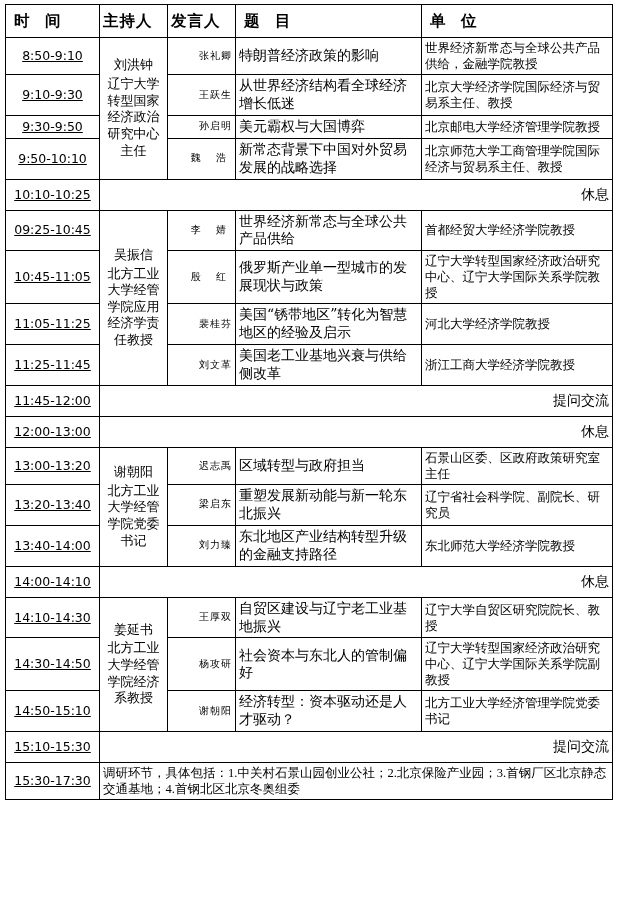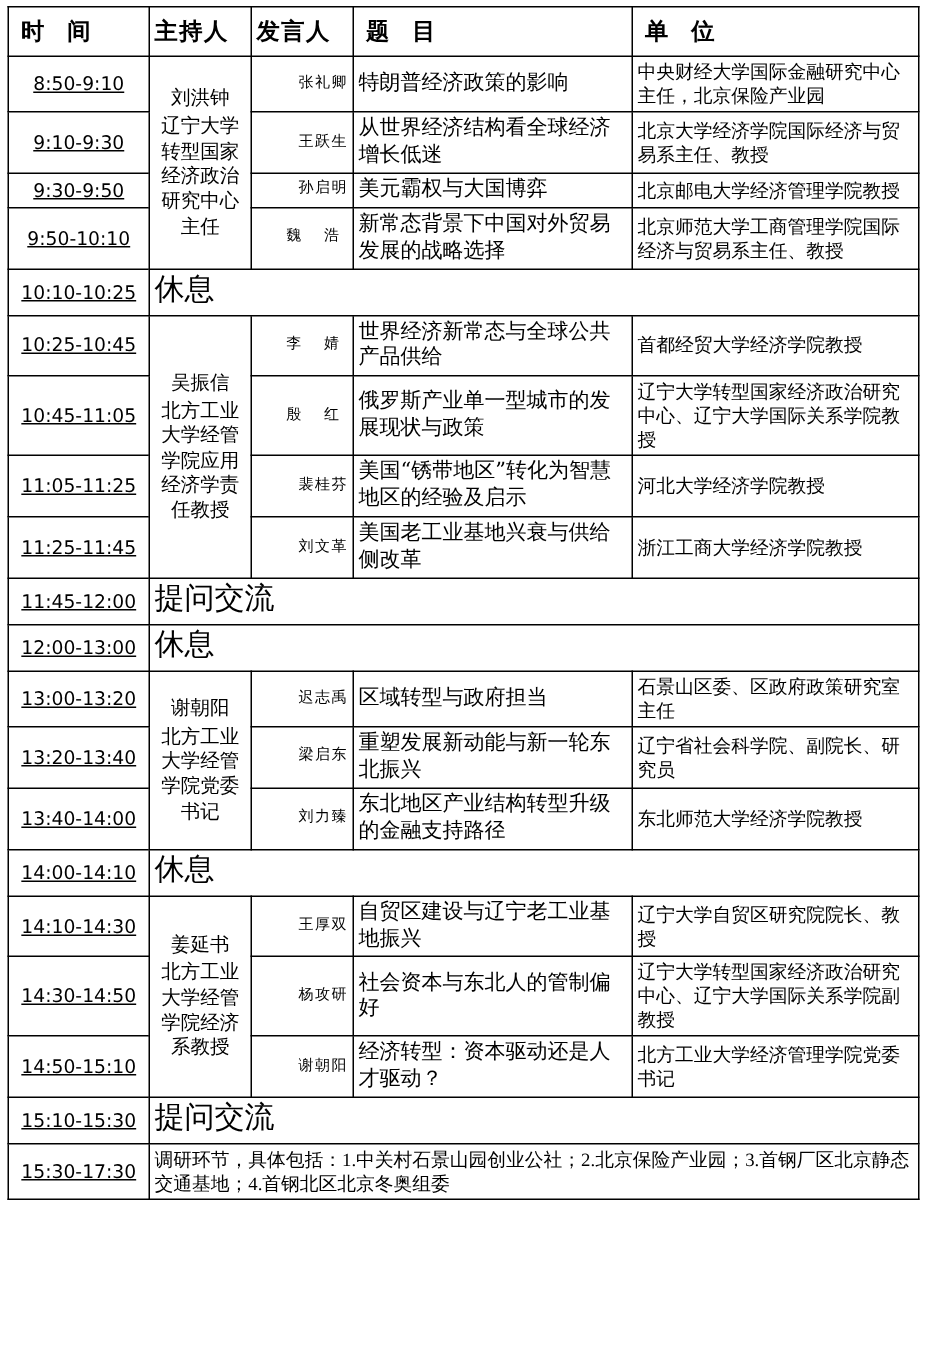--- a/index.html
+++ b/index.html
@@ -86,23 +86,23 @@
     padding: 3px 5px;
   }
   td.unit {
     text-align: left;
     font-size: 12.5px;
     font-family: "DejaVu Serif", "Liberation Serif", serif;
     line-height: 1.32;
     padding: 3px 4px;
   }
   td.fullspan {
-    text-align: left;
-    font-size: 20px;
-    font-family: Liberation Mono, monospace;
+    text-align: right;
+    font-size: 14px;
+    font-family: Liberation Sans, sans-serif;
     height: 26px;
   }
   td.note {
     text-align: left;
     font-size: 12.5px;
     font-family: Liberation Serif, serif;
     line-height: 1.35;
     padding: 4px 4px;
   }
 </style>
@@ -129,21 +129,21 @@
   <tbody>
 
     <tr>
       <td class="time">8:50-9:10</td>
       <td class="host" rowspan="4">
         <span class="host-name">刘洪钟</span>
         <span class="host-title">辽宁大学转型国家经济政治研究中心主任</span>
       </td>
       <td class="speaker">张礼卿</td>
       <td class="topic">特朗普经济政策的影响</td>
-      <td class="unit">中央财经大学国际金融研究中心主任，北京保险产业园</td>
+      <td class="unit">世界经济新常态与全球公共产品供给，金融学院教授</td>
     </tr>
     <tr>
       <td class="time">9:10-9:30</td>
       <td class="speaker">王跃生</td>
       <td class="topic">从世界经济结构看全球经济增长低迷</td>
       <td class="unit">北京大学经济学院国际经济与贸易系主任、教授</td>
     </tr>
     <tr>
       <td class="time">9:30-9:50</td>
       <td class="speaker">孙启明</td>
@@ -156,21 +156,21 @@
       <td class="topic">新常态背景下中国对外贸易发展的战略选择</td>
       <td class="unit">北京师范大学工商管理学院国际经济与贸易系主任、教授</td>
     </tr>
 
     <tr>
       <td class="time">10:10-10:25</td>
       <td class="fullspan" colspan="4">休息</td>
     </tr>
 
     <tr>
-      <td class="time">10:25-10:45</td>
+      <td class="time">09:25-10:45</td>
       <td class="host" rowspan="4">
         <span class="host-name">吴振信</span>
         <span class="host-title">北方工业大学经管学院应用经济学责任教授</span>
       </td>
       <td class="speaker spread">李  婧</td>
       <td class="topic">世界经济新常态与全球公共产品供给</td>
       <td class="unit">首都经贸大学经济学院教授</td>
     </tr>
     <tr>
       <td class="time">10:45-11:05</td>

